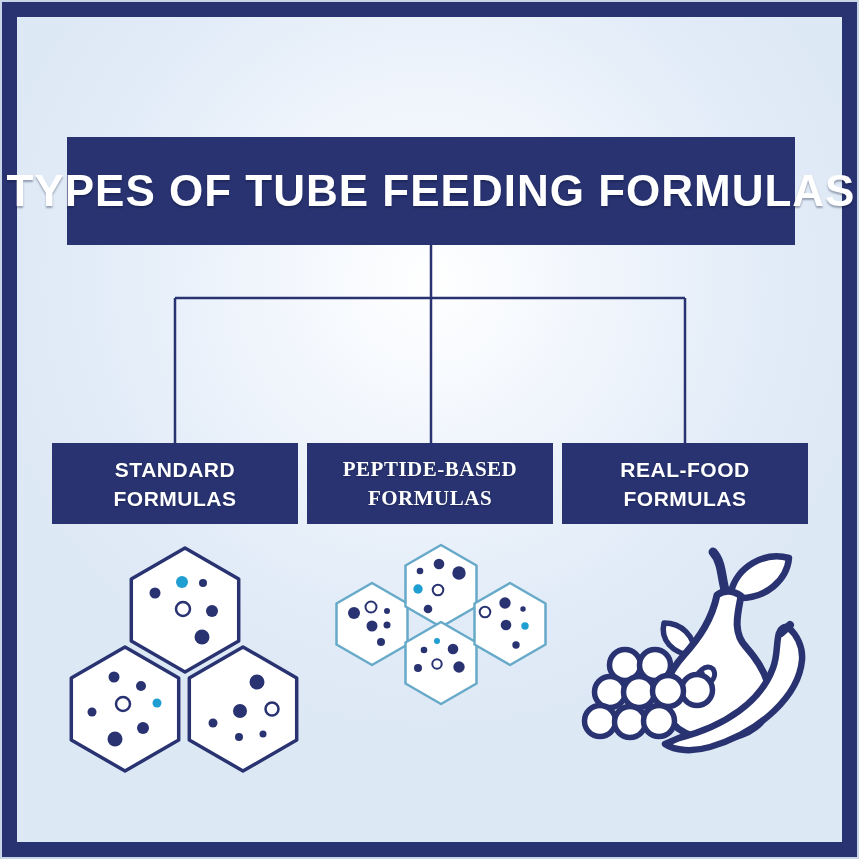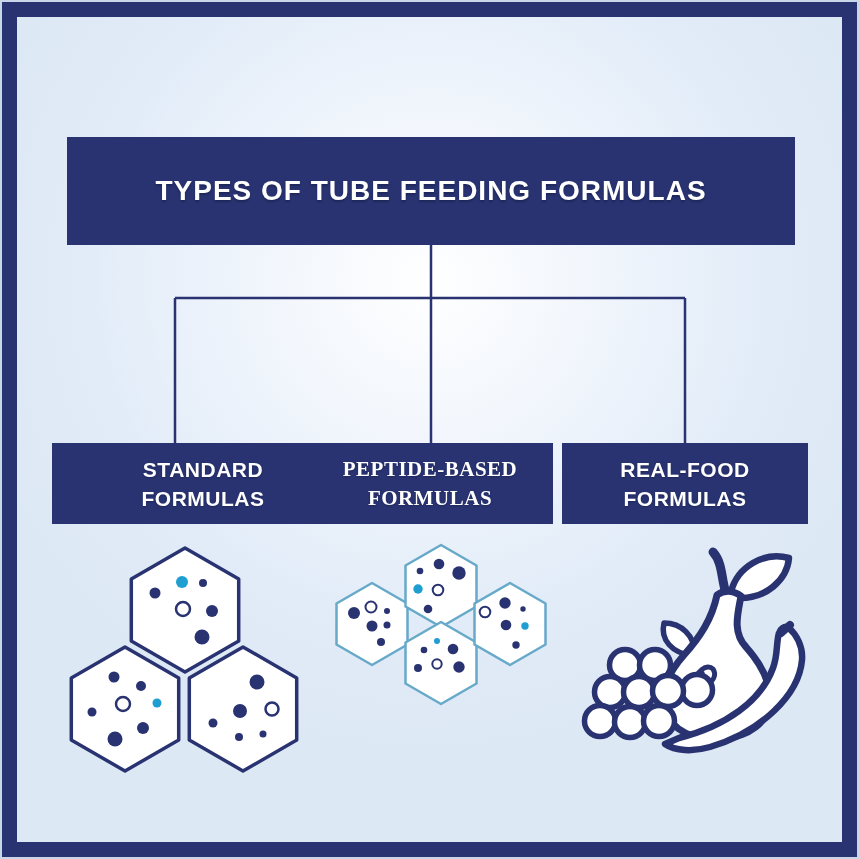--- a/index.html
+++ b/index.html
@@ -14,32 +14,32 @@
   .canvas{
     position:absolute;inset:17px;
     background:radial-gradient(circle 470px at 50% 32%, #ffffff 0%, #f0f5fc 38%, #e2ecf8 72%, #dde8f5 100%);
   }
   .connectors{position:absolute;left:0;top:0;pointer-events:none;}
   .title-box{
     position:absolute;left:67px;top:137px;width:728px;height:108px;
     background:#293371;display:flex;align-items:center;justify-content:center;
   }
   .title-box h1{
-    margin:0;color:#ffffff;font-size:28px;font-weight:bold;letter-spacing:1px;
+    margin:0;color:#ffffff;font-size:44px;font-weight:bold;letter-spacing:1px;
     text-shadow:0 2px 2px rgba(10,16,50,0.35);white-space:nowrap;
   }
   .cat-box{
     position:absolute;top:443px;width:246px;height:81px;background:#293371;
     display:flex;align-items:center;justify-content:center;text-align:center;
   }
   .cat-box span{
     color:#ffffff;font-size:21px;font-weight:bold;letter-spacing:0.5px;
     line-height:29px;white-space:pre-line;text-shadow:0 1px 2px rgba(10,16,50,0.35);
   }
-  .cat-1{left:52px;padding-left:28px;}
+  .cat-1{left:52px;}
   .cat-2{left:307px;font-family:Liberation Serif, serif;}
   .cat-3{left:562px;}
   .illus{position:absolute;}
   .illus-standard{left:60px;top:540px;}
   .illus-peptide{left:330px;top:540px;}
   .illus-fruit{left:580px;top:543px;}
 </style>
 </head>
 <body>
 

